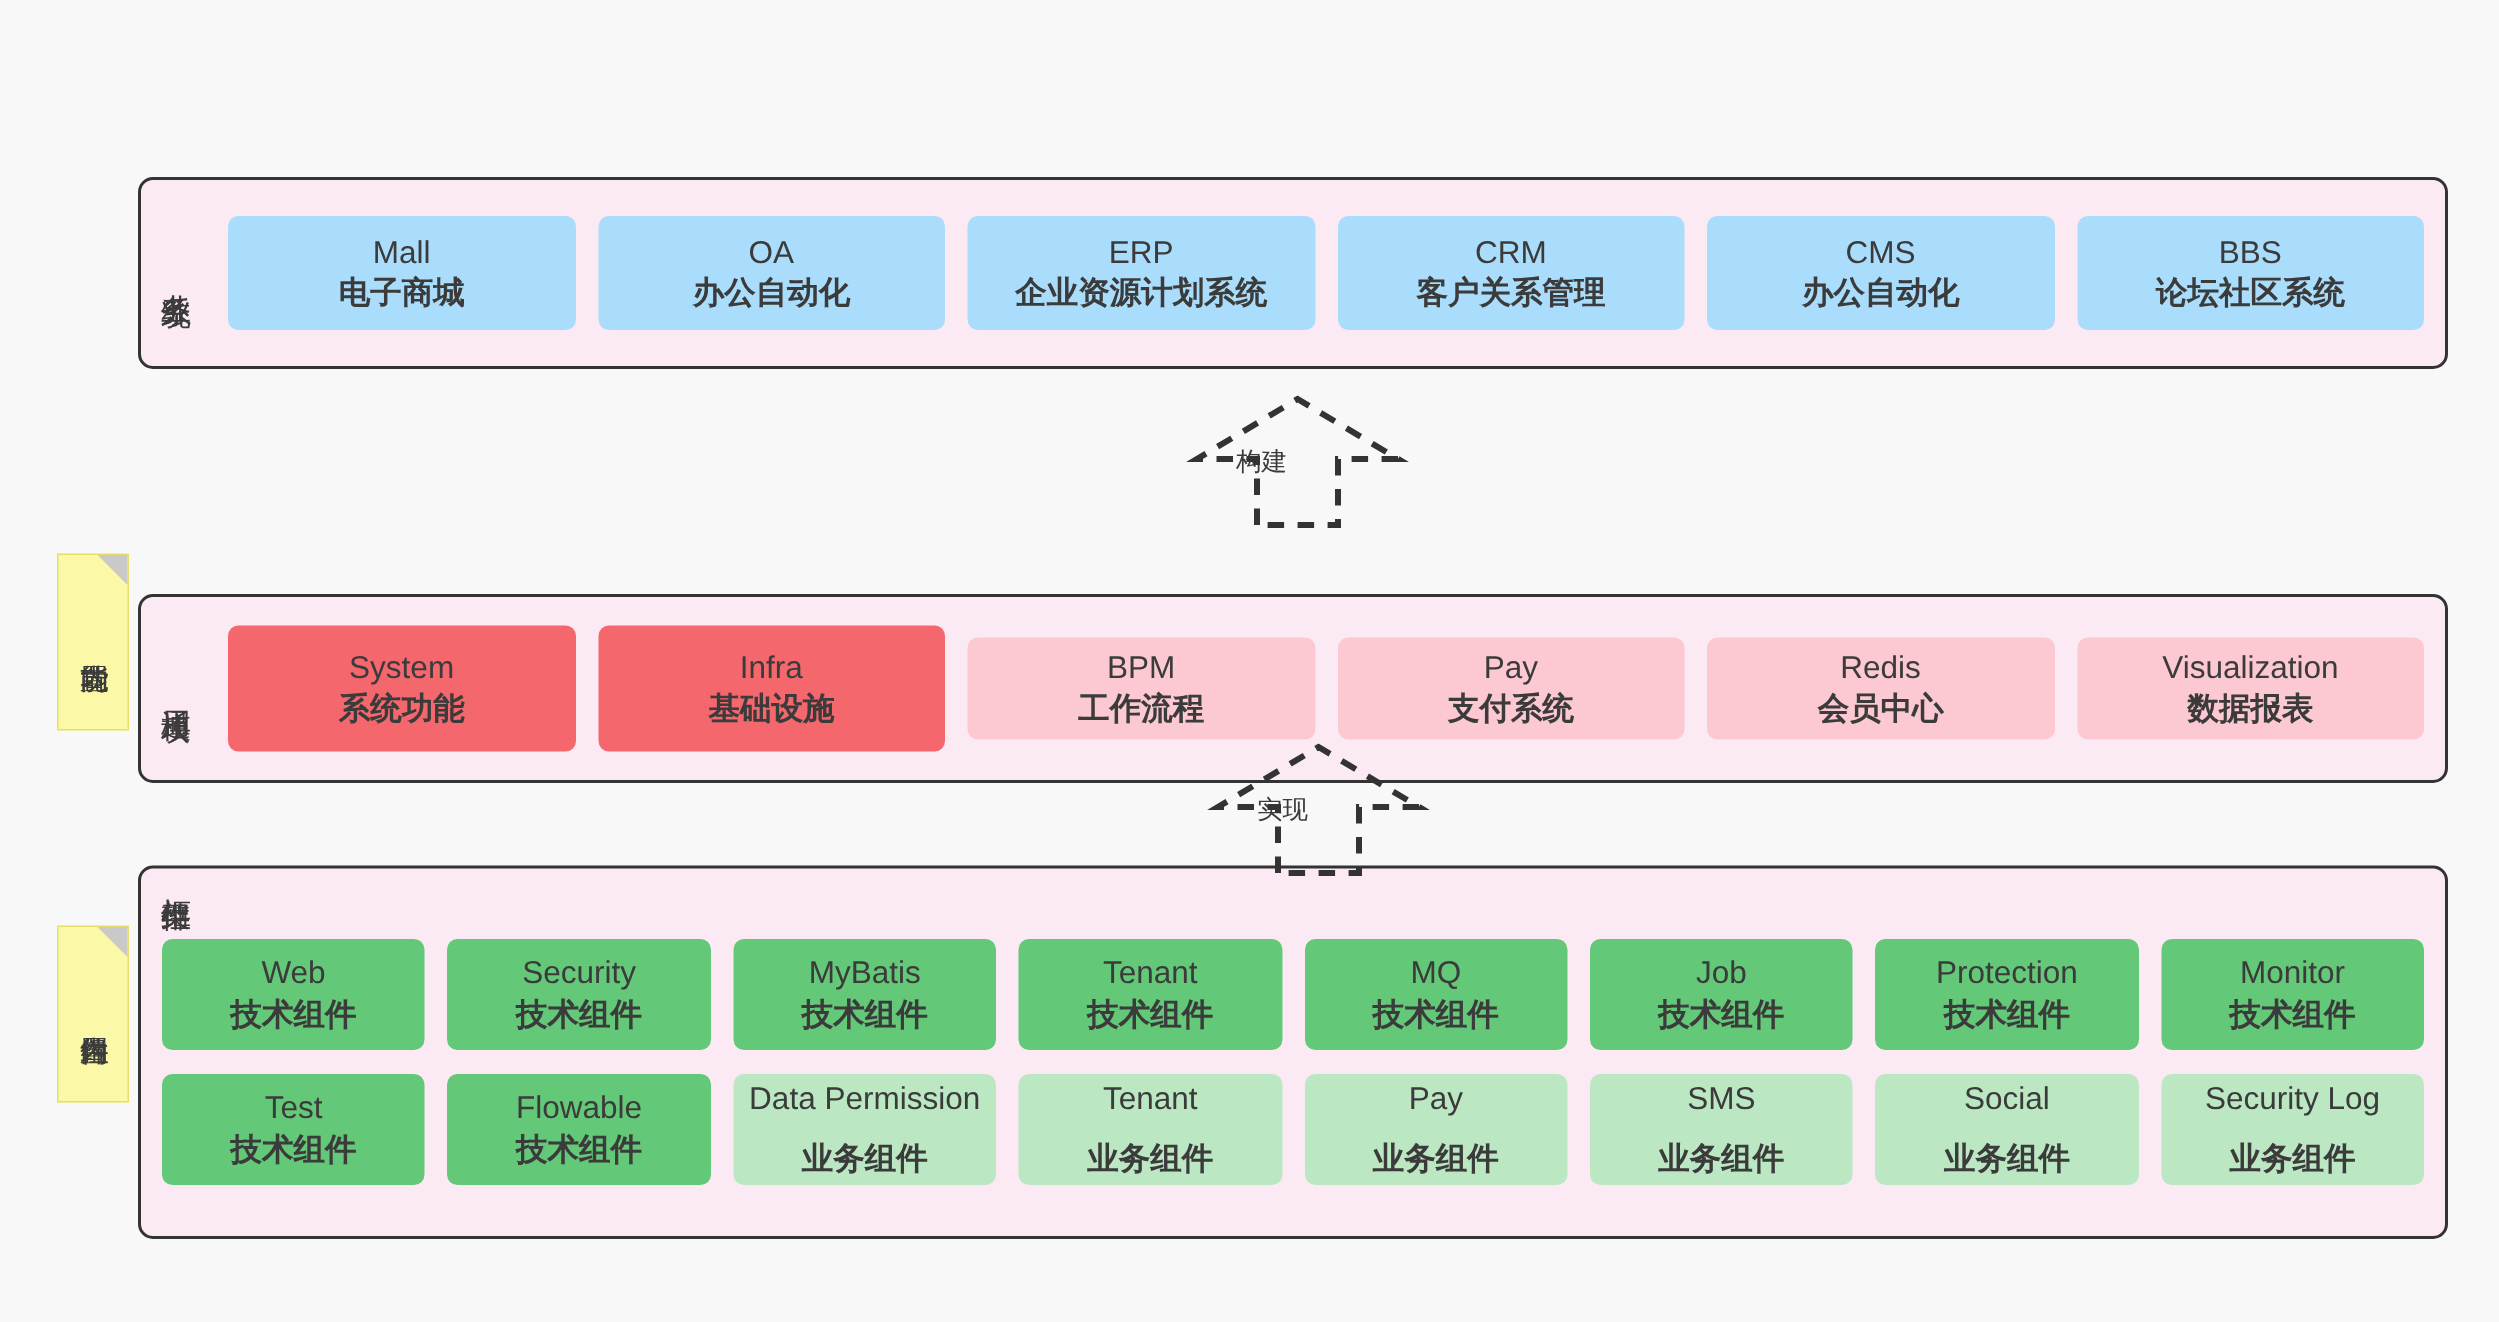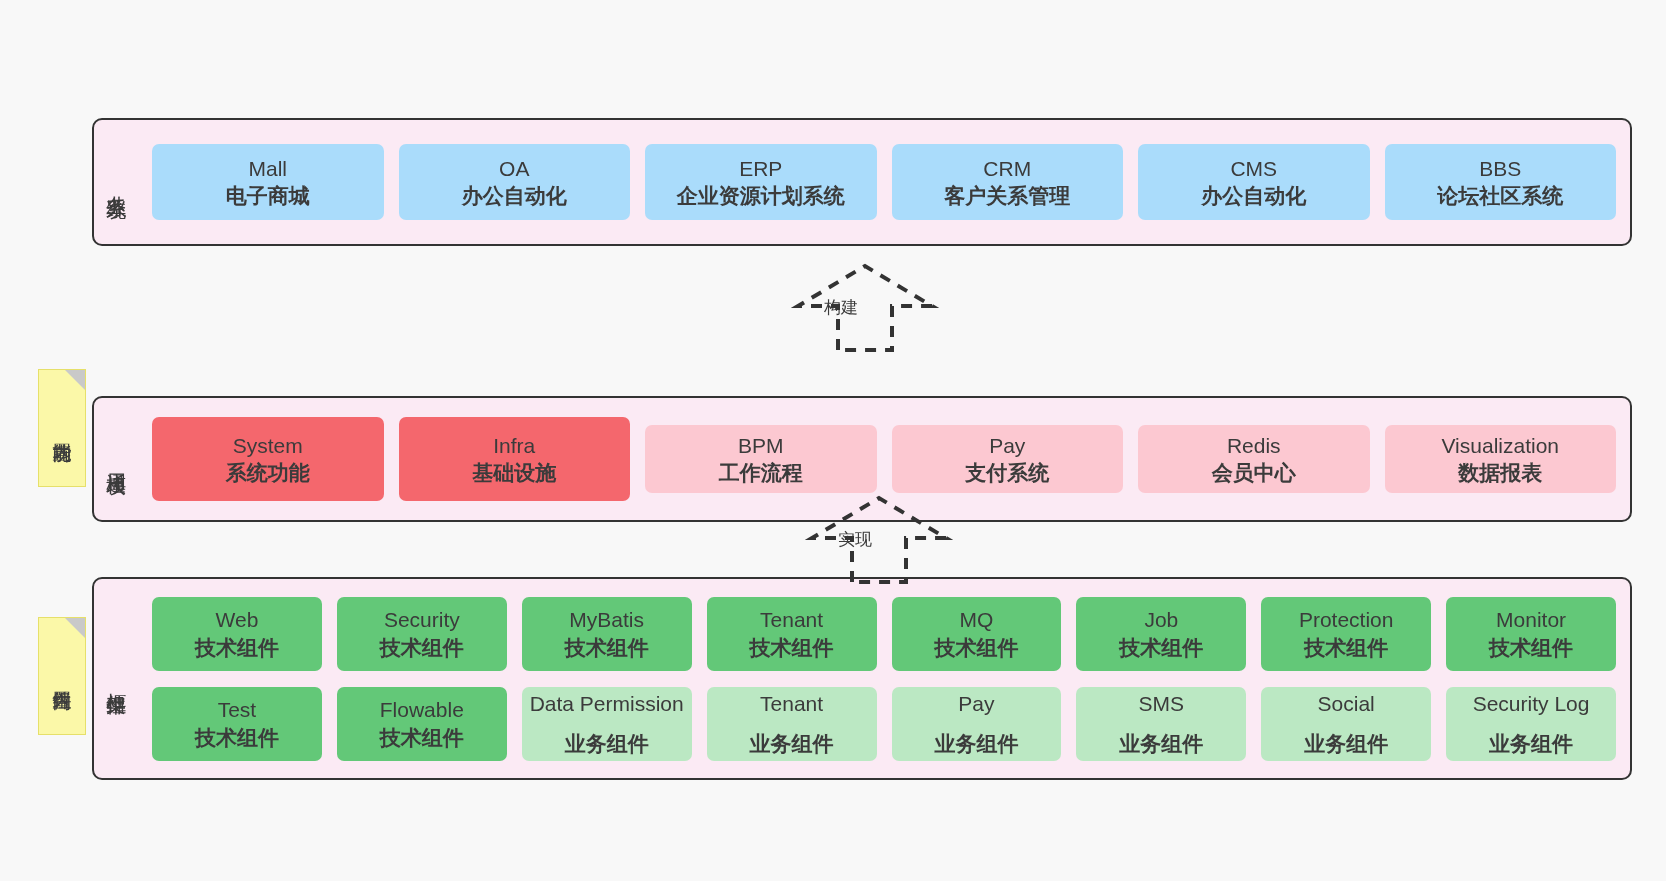--- a/index.html
+++ b/index.html
@@ -220,21 +220,21 @@
       <path d="M 48 88 L 48 44 L 8 44 L 75 4 L 142 44 L 102 44 L 102 88 Z" fill="none" stroke="#333333" stroke-width="4" stroke-dasharray="11,9" stroke-linejoin="miter"></path>
     </svg>
   </div>
   <div class="arrow-label" style="left:838px; top:528px;">实现</div>
 
   <div class="note" style="left:38px; top:617px; height:118px;">
     <span class="fold"></span>
     <span>内置组件</span>
   </div>
 
-  <div class="layer" id="layer-framework" style="left:92px; top:577px; width:1540px; height:203px;">
+  <div class="layer" id="layer-framework" style="left:92px; top:577px; width:1540px; height:249px;flex-direction:column;">
     <div class="layer-title">框架组件</div>
     <div class="layer-body two-rows">
 
       <div class="row">
         <div class="card card-green">
           <span class="t1">Web</span>
           <span class="t2">技术组件</span>
         </div>
         <div class="card card-green">
           <span class="t1">Security</span>

